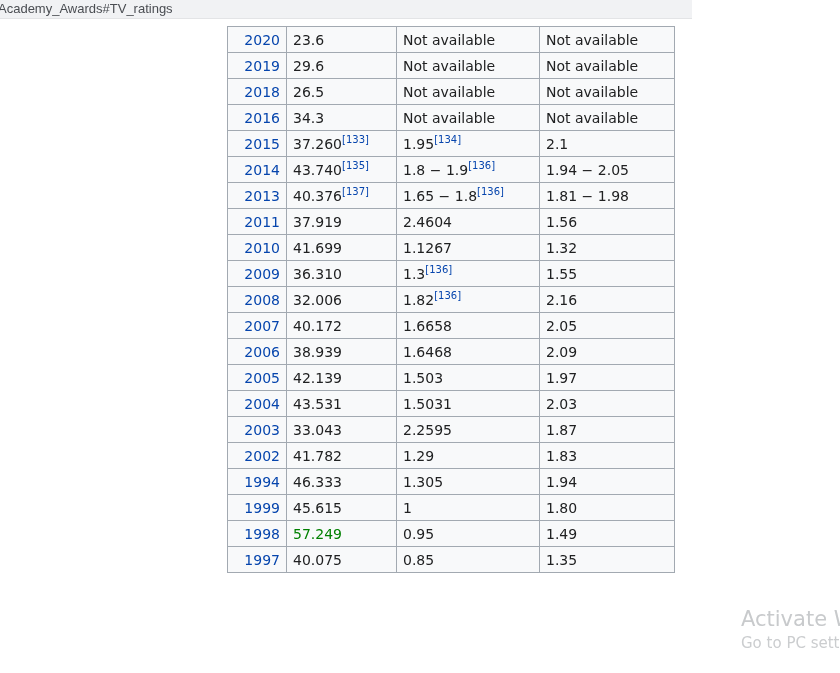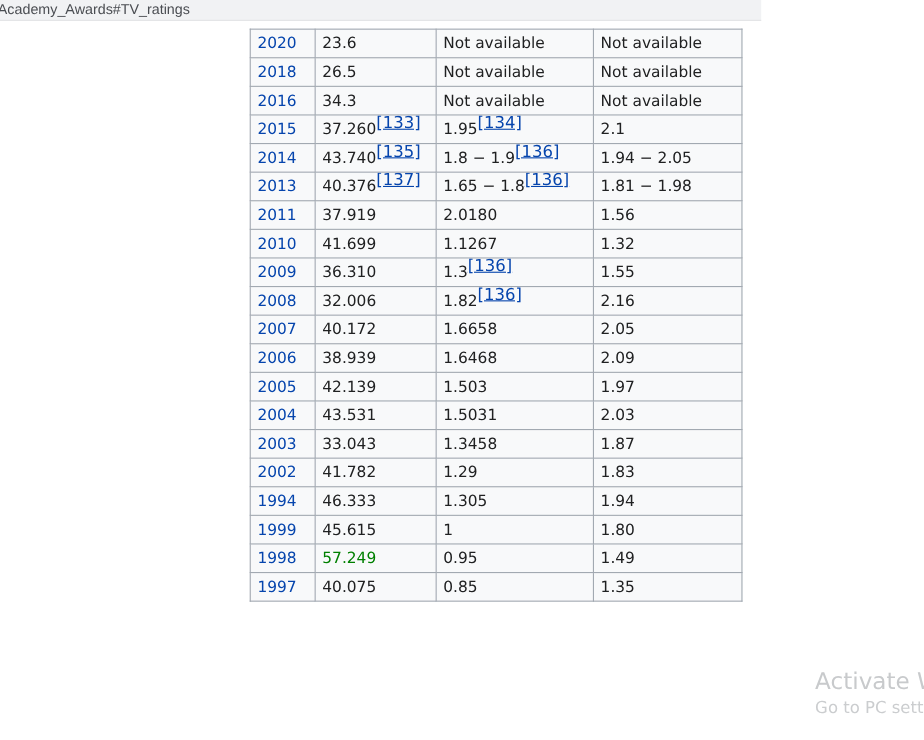--- a/index.html
+++ b/index.html
@@ -34,28 +34,28 @@
     position:absolute;left:227px;top:26px;
     border-collapse:collapse;table-layout:fixed;width:448px;
     background:var(--cell-bg);
     font-size:14px;color:#202122;
   }
   table.wikitable td{
     border:1px solid var(--border);
     height:26px;padding:0 6px;vertical-align:middle;
     white-space:nowrap;overflow:hidden;
   }
-  td.col-year{width:59px;}
+  td.col-year{width:59px;text-align:right;}
   td.col-viewers{width:110px;}
   td.col-rating{width:143px;}
   td.col-share{width:135px;}
   a.year-link{color:var(--link);text-decoration:none;cursor:pointer;}
   sup.ref{
-    color:var(--link);font-size:15px;line-height:0;
-    vertical-align:super;cursor:pointer;text-decoration:underline;
+    color:var(--link);font-size:10px;line-height:0;
+    vertical-align:super;cursor:pointer;
   }
   .record-green{color:var(--green);}
   
   .watermark-line1{
     position:absolute;left:741px;top:607px;
     font-size:21px;color:var(--wm-gray);white-space:nowrap;
   }
   .watermark-line2{
     position:absolute;left:741px;top:634px;
     font-size:15px;color:#cbcdcf;white-space:nowrap;
@@ -70,20 +70,26 @@
 
 <table class="wikitable">
   <tbody id="ratings-tbody">
       <tr>
         <td class="col-year"><a class="year-link">2020</a></td>
         <td class="col-viewers"><span>23.6</span></td>
         <td class="col-rating"><span>Not available</span></td>
         <td class="col-share"><span>Not available</span></td>
       </tr>
       <tr>
+        <td class="col-year"><a class="year-link">2019</a></td>
+        <td class="col-viewers"><span>29.6</span></td>
+        <td class="col-rating"><span>Not available</span></td>
+        <td class="col-share"><span>Not available</span></td>
+      </tr>
+      <tr>
         <td class="col-year"><a class="year-link">2018</a></td>
         <td class="col-viewers"><span>26.5</span></td>
         <td class="col-rating"><span>Not available</span></td>
         <td class="col-share"><span>Not available</span></td>
       </tr>
       <tr>
         <td class="col-year"><a class="year-link">2016</a></td>
         <td class="col-viewers"><span>34.3</span></td>
         <td class="col-rating"><span>Not available</span></td>
         <td class="col-share"><span>Not available</span></td>
@@ -102,21 +108,21 @@
       </tr>
       <tr>
         <td class="col-year"><a class="year-link">2013</a></td>
         <td class="col-viewers"><span>40.376</span><sup class="ref">[137]</sup></td>
         <td class="col-rating"><span>1.65 − 1.8</span><sup class="ref">[136]</sup></td>
         <td class="col-share"><span>1.81 − 1.98</span></td>
       </tr>
       <tr>
         <td class="col-year"><a class="year-link">2011</a></td>
         <td class="col-viewers"><span>37.919</span></td>
-        <td class="col-rating"><span>2.0180</span></td>
+        <td class="col-rating"><span>2.4604</span></td>
         <td class="col-share"><span>1.56</span></td>
       </tr>
       <tr>
         <td class="col-year"><a class="year-link">2010</a></td>
         <td class="col-viewers"><span>41.699</span></td>
         <td class="col-rating"><span>1.1267</span></td>
         <td class="col-share"><span>1.32</span></td>
       </tr>
       <tr>
         <td class="col-year"><a class="year-link">2009</a></td>
@@ -150,21 +156,21 @@
       </tr>
       <tr>
         <td class="col-year"><a class="year-link">2004</a></td>
         <td class="col-viewers"><span>43.531</span></td>
         <td class="col-rating"><span>1.5031</span></td>
         <td class="col-share"><span>2.03</span></td>
       </tr>
       <tr>
         <td class="col-year"><a class="year-link">2003</a></td>
         <td class="col-viewers"><span>33.043</span></td>
-        <td class="col-rating"><span>1.3458</span></td>
+        <td class="col-rating"><span>2.2595</span></td>
         <td class="col-share"><span>1.87</span></td>
       </tr>
       <tr>
         <td class="col-year"><a class="year-link">2002</a></td>
         <td class="col-viewers"><span>41.782</span></td>
         <td class="col-rating"><span>1.29</span></td>
         <td class="col-share"><span>1.83</span></td>
       </tr>
       <tr>
         <td class="col-year"><a class="year-link">1994</a></td>

